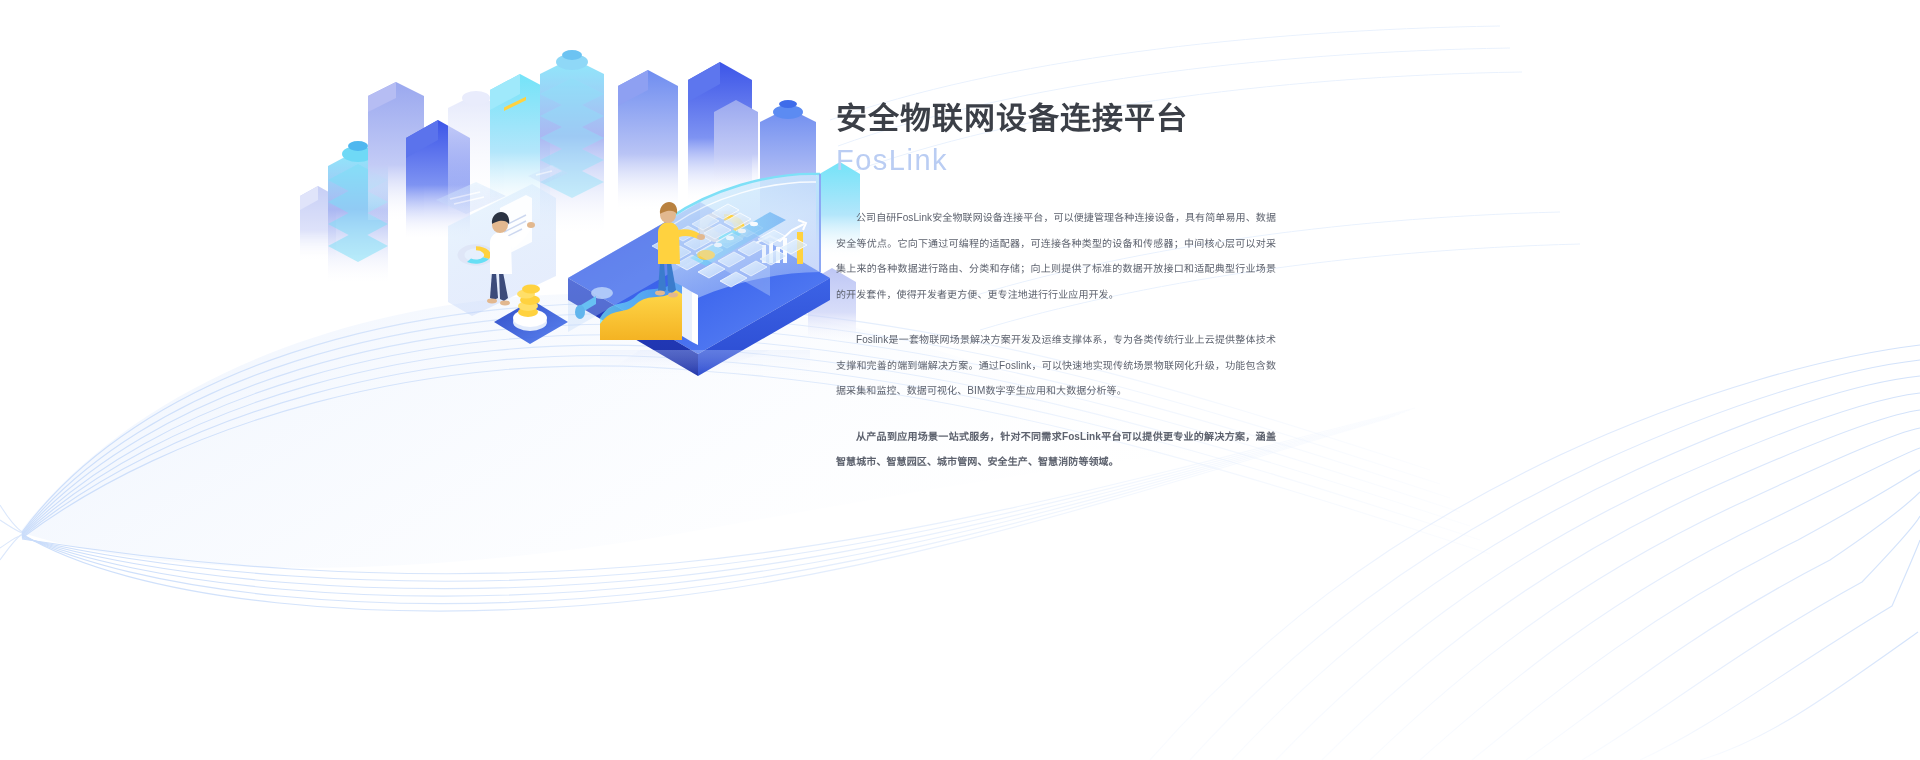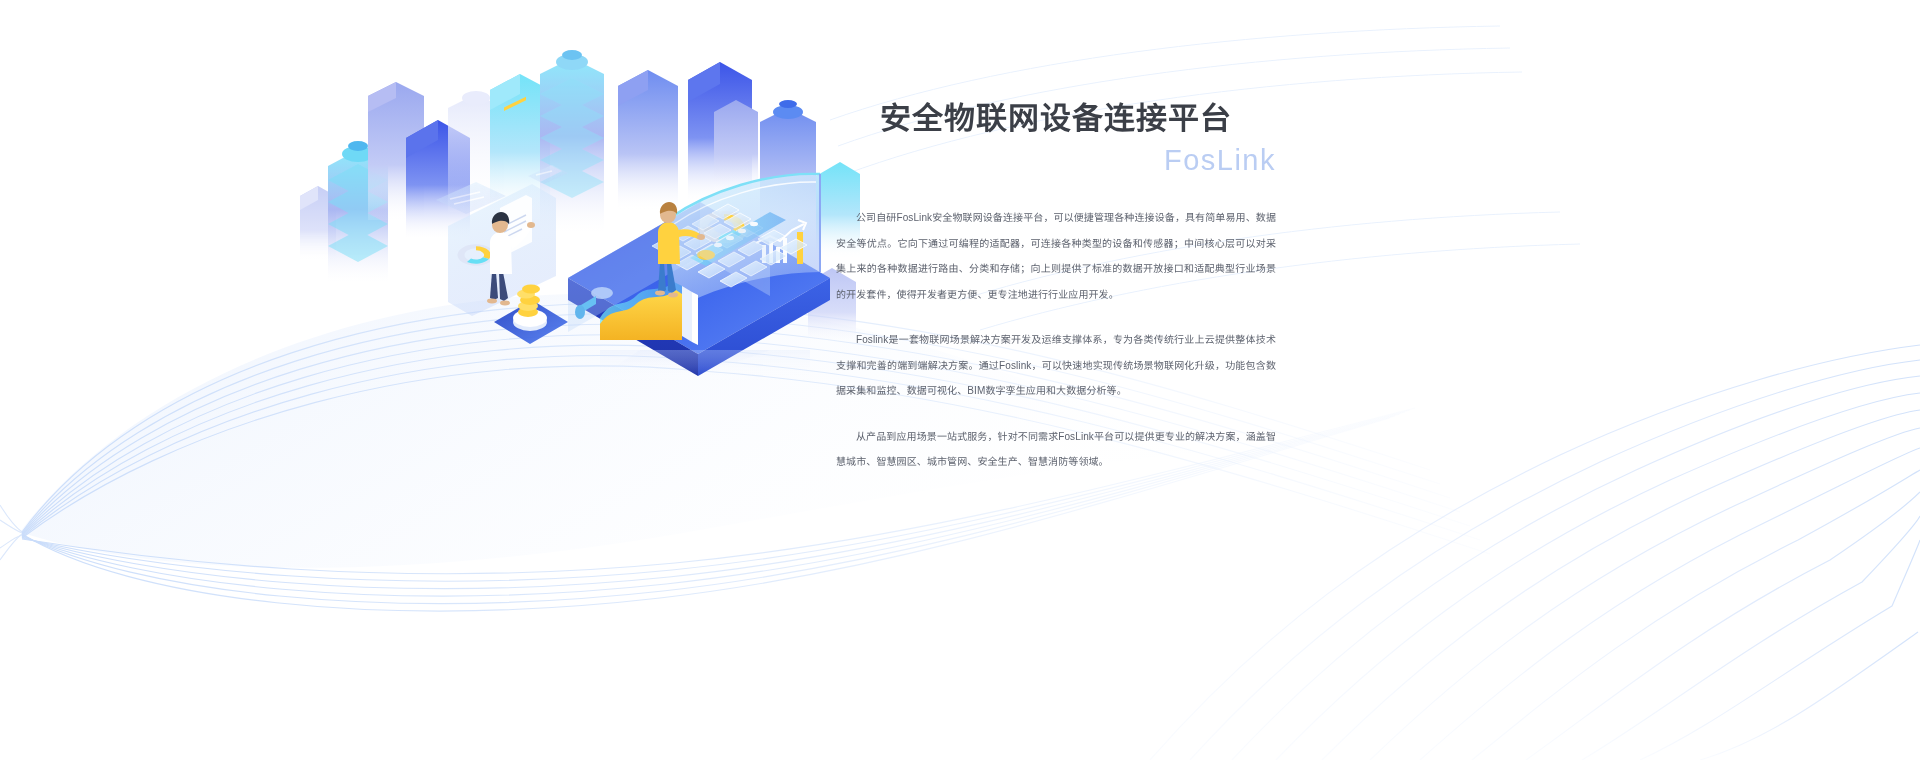--- a/index.html
+++ b/index.html
@@ -42,47 +42,45 @@
     width:440px;
     z-index:3;
   }
   .title {
     font-size:31px;
     font-weight:bold;
     color:#3b3f47;
     letter-spacing:1px;
     line-height:1.25;
     white-space:nowrap;
-    text-align:center;
   }
   .subtitle {
     font-size:29px;
     font-weight:400;
     color:#bacdf3;
     letter-spacing:1.5px;
     line-height:1.3;
     margin-top:3px;
     white-space:nowrap;
-    text-align:right;
   }
   .paragraphs {
     margin-top:26px;
     width:440px;
   }
   .para {
     font-size:10px;
     line-height:25.5px;
     color:#5d626e;
     text-indent:2em;
     text-align:justify;
     text-justify:inter-ideograph;
     margin-bottom:20px;
     letter-spacing:0.1px;
   }
-  .para:last-child { margin-bottom:0; }
+  .para:last-child { margin-bottom:0;font-weight:bold; }
 </style>
 </head>
 <body>
 
 <div class="page">
 
   <svg class="bg-waves" viewBox="0 0 1920 760" preserveAspectRatio="none" aria-hidden="true">
     <defs>
       <linearGradient id="wfadeL" x1="0" y1="0" x2="1" y2="0">
         <stop offset="0%" stop-color="#c9dcfa" stop-opacity="0.95"></stop>

